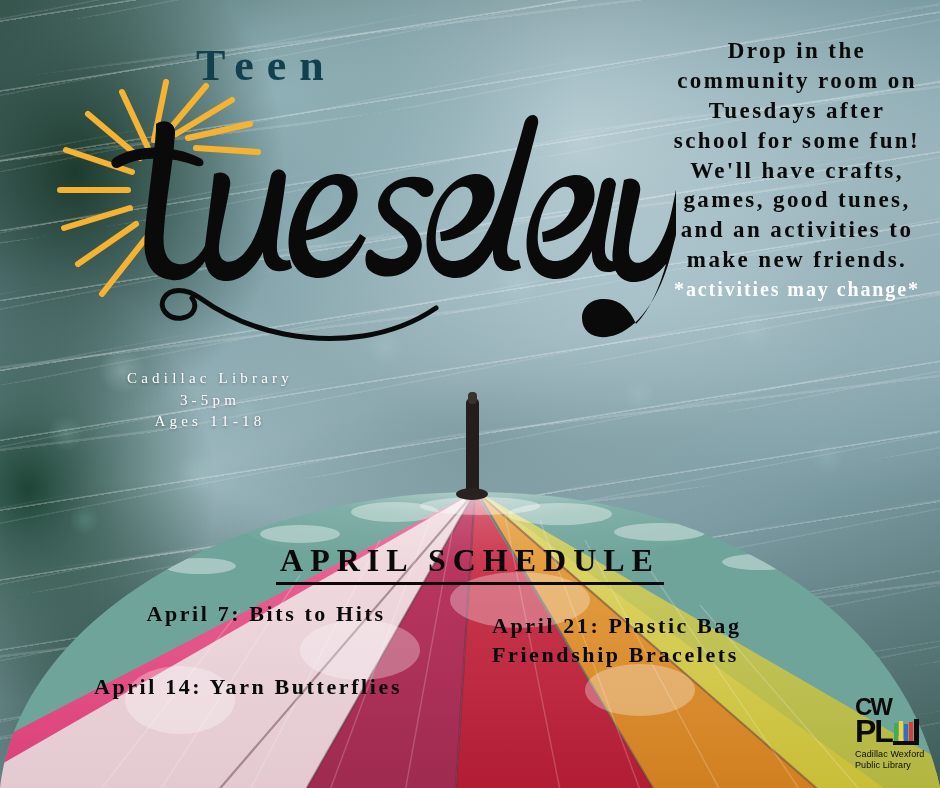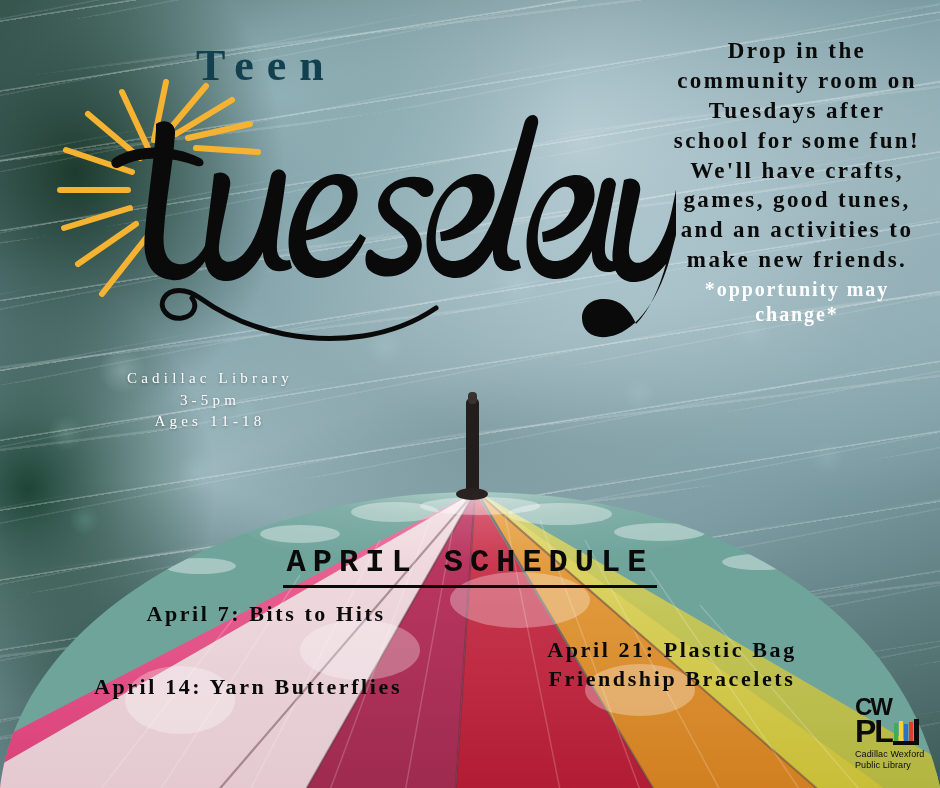--- a/index.html
+++ b/index.html
@@ -69,26 +69,26 @@
     position:absolute;left:668px;top:36px;width:258px;
     text-align:center;color:#0b0b0b;font-weight:700;
     font-size:23px;letter-spacing:2.4px;line-height:1.30;
   }
   .blurb .note{color:#ffffff;font-size:20px;letter-spacing:1.9px;line-height:1.25;display:block;margin-top:2px;}
 
   .sched-title{
     position:absolute;left:0;top:542px;width:940px;text-align:center;
     color:#0a0a0a;font-weight:700;font-size:32px;letter-spacing:7px;
   }
-  .sched-title span{border-bottom:3px solid #0a0a0a;padding:0 4px 4px 4px;font-family:Liberation Mono, monospace;}
+  .sched-title span{border-bottom:3px solid #0a0a0a;padding:0 4px 4px 4px;}
 
   .ev{position:absolute;color:#0a0a0a;font-weight:700;font-size:22px;letter-spacing:2.6px;line-height:1.30;}
   .ev1{left:96px;top:600px;width:340px;text-align:center;}
   .ev2{left:48px;top:673px;width:400px;text-align:center;}
-  .ev3{left:492px;top:636px;width:360px;text-align:center;}
+  .ev3{left:492px;top:612px;width:360px;}
   .ev4{left:460px;top:673px;width:420px;text-align:center;}
 
   
   .logo{position:absolute;left:855px;top:697px;width:80px;height:84px;}
   .logo .cw,.logo .pl{font-family:"Liberation Sans",sans-serif;font-weight:700;color:#0b0b0b;letter-spacing:-2px;line-height:.86;}
   .logo .cw{font-size:24px;}
   .logo .pl{font-size:32px;}
   .logo .lbl{font-family:"Liberation Sans",sans-serif;font-size:9px;color:#0b0b0b;line-height:1.25;letter-spacing:.1px;}
   .books{display:inline-block;vertical-align:-3px;margin-left:1px;}
 </style>
@@ -244,21 +244,21 @@
   <div class="teen">Teen</div>
 
   <div class="info">
     <div>Cadillac Library</div>
     <div>3-5pm</div>
     <div>Ages 11-18</div>
   </div>
 
   <div class="blurb">
     <span>Drop in the community room on Tuesdays after school for some fun! We'll have crafts, games, good tunes, and an activities to make new friends.</span>
-    <span class="note">*opportunity may change*</span>
+    <span class="note">*activities may change*</span>
   </div>
 
   <div class="sched-title">
     <span>APRIL SCHEDULE</span>
   </div>
 
   <div class="ev ev1">
     <span>April 7: Bits to Hits</span>
   </div>
   <div class="ev ev2">

